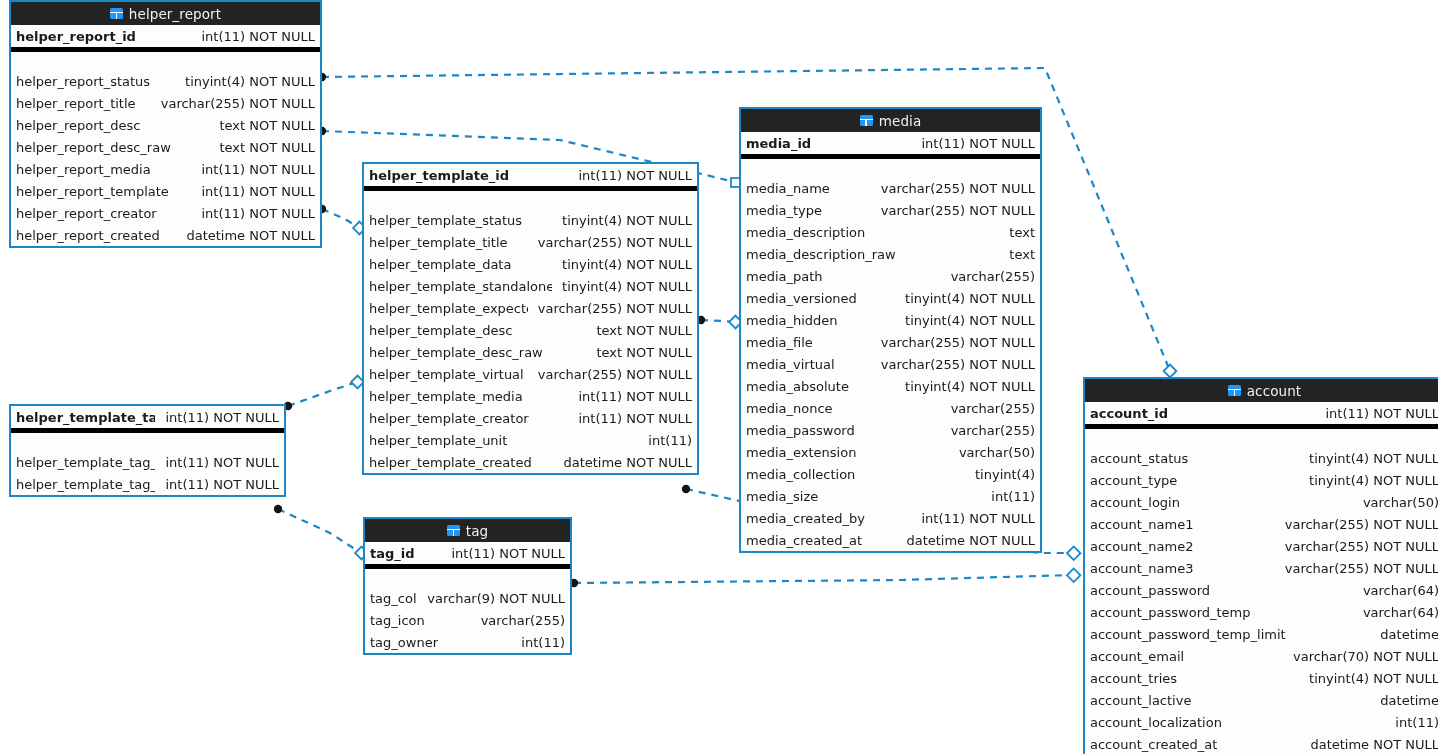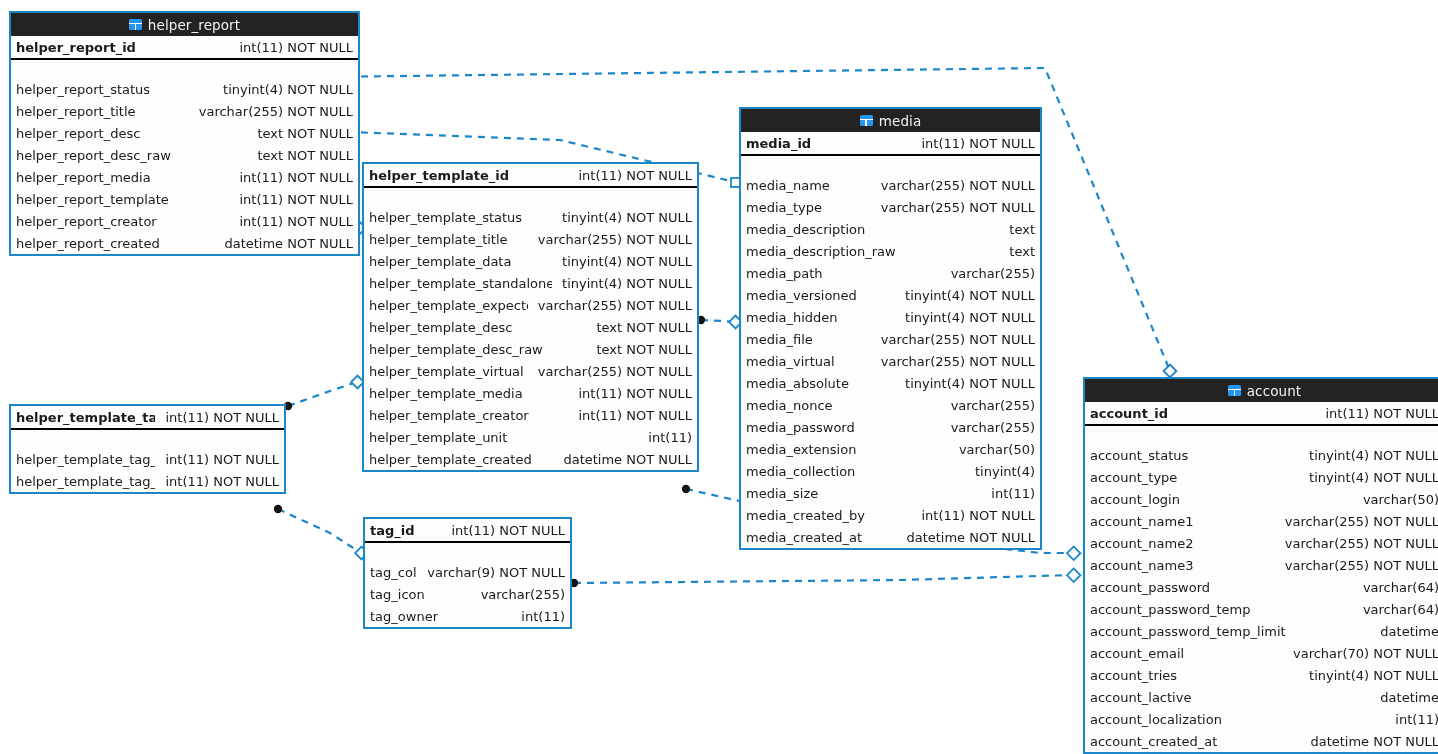--- a/index.html
+++ b/index.html
@@ -31,21 +31,21 @@
     width:13px;height:11px;position:relative;display:inline-block;
     background:#2196f3;border-radius:1.5px;flex:0 0 auto;
   }
   .tbl-icon::before{
     content:"";position:absolute;left:0;right:0;top:3.5px;height:1.5px;background:#fff;
   }
   .tbl-icon::after{
     content:"";position:absolute;top:3.5px;bottom:0;left:5.75px;width:1.5px;background:#fff;
   }
   .pk-row{
-    border-bottom:2px solid #000000;
+    border-bottom:5px solid #000000;
   }
   .row{
     display:flex;align-items:center;justify-content:space-between;
     padding:0 5px;
     height:22px;
     font-size:13px;
     color:#1a1a1a;
     white-space:nowrap;
   }
   .row .cname{overflow:hidden;text-overflow:clip;}
@@ -88,21 +88,21 @@
       <rect x="1165.5" y="366.5" width="9" height="9" transform="rotate(45 1170 371)"></rect>
       <rect x="355" y="223.5" width="9" height="9" transform="rotate(45 359.5 228)"></rect>
       <rect x="731" y="317.5" width="9" height="9" transform="rotate(45 735.5 322)"></rect>
       <rect x="353" y="377.5" width="9" height="9" transform="rotate(45 357.5 382)"></rect>
       <rect x="357" y="548.5" width="9" height="9" transform="rotate(45 361.5 553)"></rect>
       <rect x="1069" y="548.5" width="9.5" height="9.5" transform="rotate(45 1073.7 553.2)"></rect>
       <rect x="1069" y="570.5" width="9.5" height="9.5" transform="rotate(45 1073.7 575.2)"></rect>
     </g>
   </svg>
 
-<div class="entity" style="left: 9px; top: 11px; width: 351px;">
+<div class="entity" style="left: 9px; top: 0; width: 313px;">
       <div class="ent-header">
         <span class="tbl-icon"></span>
         <span>helper_report</span>
       </div>
       <div class="pk-row">
         <div class="row">
           <span class="cname">helper_report_id</span>
           <span class="ctype">int(11) NOT NULL</span>
         </div>
       </div>
@@ -363,20 +363,24 @@
           <span class="cname">helper_template_tag_dst</span>
           <span class="ctype">int(11) NOT NULL</span>
         </div>
         <div class="row">
           <span class="cname">helper_template_tag_src</span>
           <span class="ctype">int(11) NOT NULL</span>
         </div>
       </div>
     </div>
     <div class="entity" style="left: 363px; top: 517px; width: 209px;">
+      <div class="ent-header">
+        <span class="tbl-icon"></span>
+        <span>tag</span>
+      </div>
       <div class="pk-row">
         <div class="row">
           <span class="cname">tag_id</span>
           <span class="ctype">int(11) NOT NULL</span>
         </div>
       </div>
       <div class="body-rows">
         <div class="row">
           <span class="cname">tag_color</span>
           <span class="ctype">varchar(9) NOT NULL</span>

